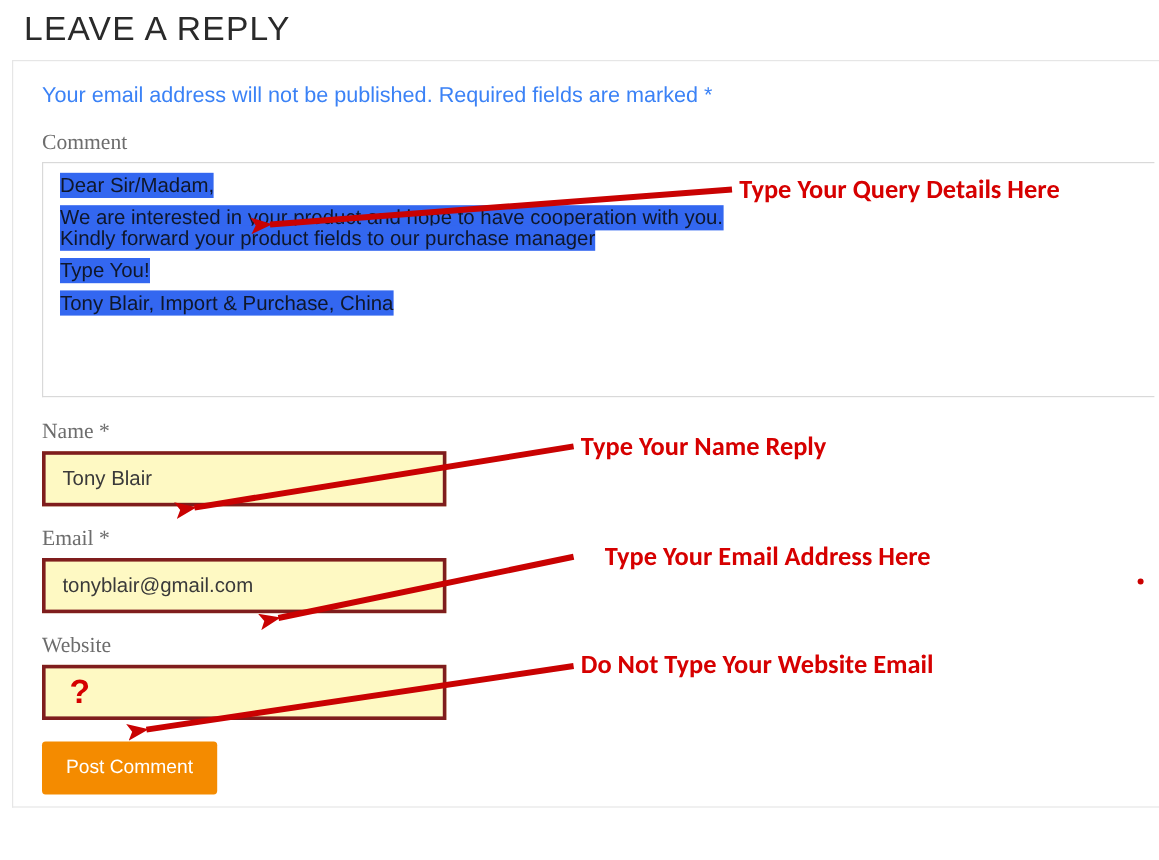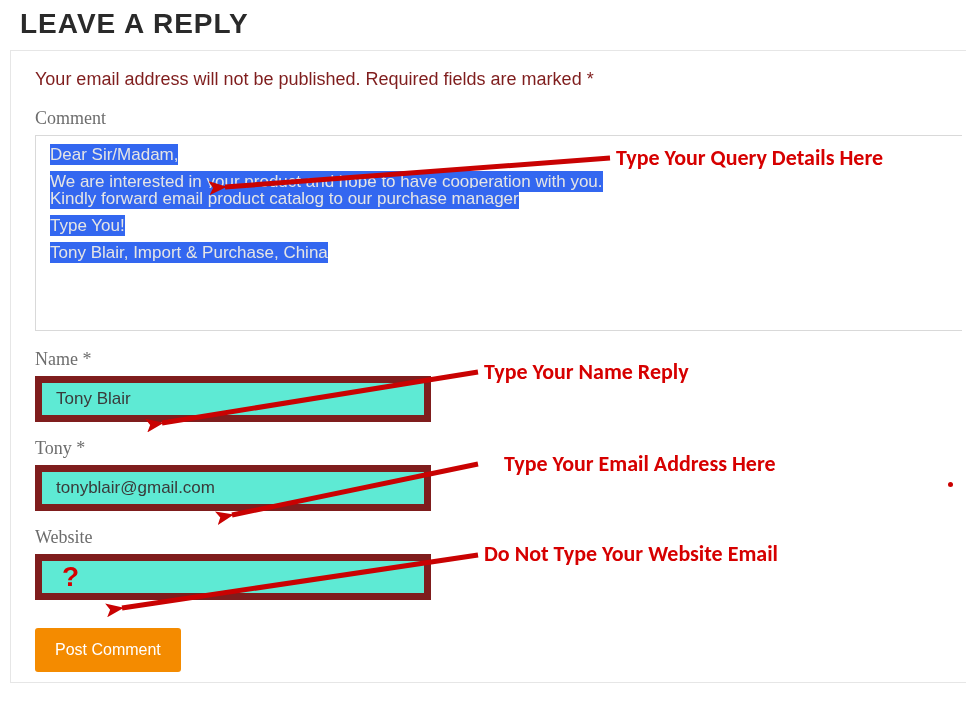--- a/index.html
+++ b/index.html
@@ -7,37 +7,37 @@
       width: 966px;
       height: 717px;
       font-family: "Segoe UI", Tahoma, sans-serif;
       color: #3a3a3a;
       position: relative;
       overflow: hidden;
       background: #fff;
     }
     .page-title {
       font-family: Impact, "Arial Narrow", sans-serif;
-      font-weight: bold;
+      font-weight: normal;
       letter-spacing: 1px;
       font-size: 28px;
       color: #2a2a2a;
       padding: 8px 0 10px 20px;
       text-transform: uppercase;
     }
     .panel {
       border: 1px solid #e6e6e6;
       border-right: none;
       margin-left: 10px;
       padding: 18px 0 10px 24px;
       position: relative;
     }
     .intro {
       font-size: 18px;
-      color: #7f1d1d;
+      color: #3b82f6;
       margin-bottom: 18px;
     }
     .field-label {
       font-size: 18px;
       color: #6d6d6d;
       margin-bottom: 6px;
       display: block;
       font-family: Liberation Serif, serif;
     }
     .comment-box {
@@ -50,30 +50,30 @@
       line-height: 1.45;
       color: #fff;
       background: #fff;
       resize: none;
       outline: none;
       margin-bottom: 18px;
     }
     .hl-line { display: block; line-height: 1; margin: 0; }
     .hl {
       background: #3367f0;
-      color: #e5e5e5;
+      color: #0f172a;
       padding: 1px 0;
       display: inline;
     }
     .blank-line { height: 10px; }
     .text-input {
-      width: 396px;
+      width: 337px;
       height: 46px;
-      border: 7px solid #7f1d1d;
-      background: #5eead4;
+      border: 3px solid #7f1d1d;
+      background: #fef9c3;
       padding: 0 14px;
       font-size: 17px;
       color: #3a3a3a;
       margin-bottom: 16px;
       outline: none;
       display: block;
     }
     .qmark {
       color: #d50000;
       font-size: 28px;
@@ -85,21 +85,21 @@
       align-items: center;
     }
     .btn {
       background: #f48b00;
       color: #fff;
       border: none;
       border-radius: 3px;
       padding: 13px 20px;
       font-size: 16px;
       cursor: pointer;
-      margin-top: 12px;
+      margin-top: 2px;
       text-align: center;
     }
     
     .callout {
       position: absolute;
       color: #d60000;
       font-size: 22px;
       font-family: Calibri, "Segoe UI", sans-serif;
       white-space: nowrap;
       font-weight: bold;
@@ -124,31 +124,31 @@
 <div class="panel">
 
   <p class="intro">Your email address will not be published. Required fields are marked *</p>
 
   <label class="field-label">Comment</label>
 
   <div class="comment-box">
     <span class="hl-line"><span class="hl">Dear Sir/Madam,</span></span>
     <div class="blank-line"></div>
     <span class="hl-line"><span class="hl">We are interested in your product and hope to have cooperation with you.</span></span>
-    <span class="hl-line"><span class="hl">Kindly forward email product catalog to our purchase manager</span></span>
+    <span class="hl-line"><span class="hl">Kindly forward your product fields to our purchase manager</span></span>
     <div class="blank-line"></div>
     <span class="hl-line"><span class="hl">Type You!</span></span>
     <div class="blank-line"></div>
     <span class="hl-line"><span class="hl">Tony Blair, Import &amp; Purchase, China</span></span>
   </div>
 
   <label class="field-label">Name *</label>
   <input class="text-input" type="text" value="Tony Blair" style="">
 
-  <label class="field-label">Tony *</label>
+  <label class="field-label">Email *</label>
   <input class="text-input" type="text" value="tonyblair@gmail.com" style="">
 
   <label class="field-label">Website</label>
   <div class="website-box">
     <div class="text-input" style="display:flex;align-items:center;margin-bottom:16px;">
       <span class="qmark">?</span>
     </div>
   </div>
 
   <button class="btn">Post Comment</button>

